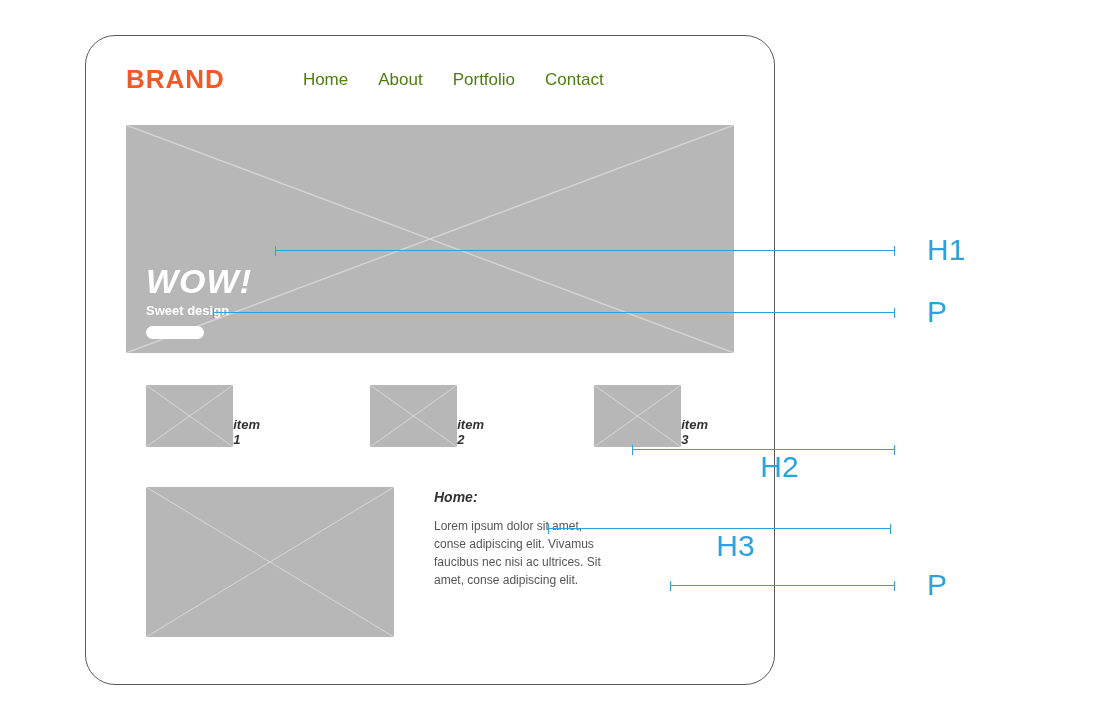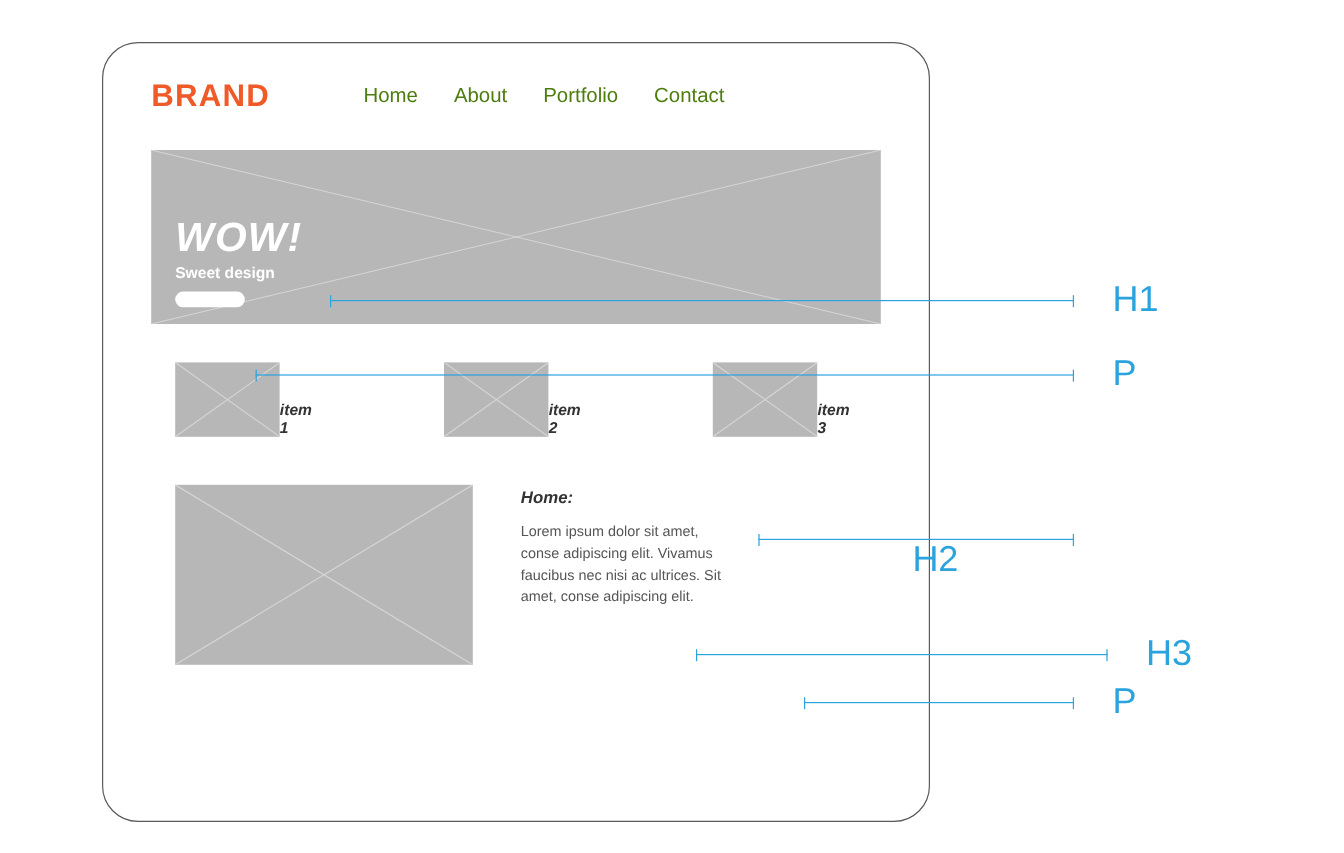--- a/index.html
+++ b/index.html
@@ -38,21 +38,21 @@
       gap: 30px;
     }
     .nav-item {
       color: #4d7c0f;
       font-size: 17px;
       font-weight: 400;
       cursor: pointer;
     }
     .hero {
       margin: 18px 40px 0 40px;
-      height: 145px;
+      height: 228px;
       background: #b7b7b7;
       position: relative;
     }
     .hero svg { position: absolute; inset: 0; width: 100%; height: 100%; }
     .hero-content {
       position: absolute;
       left: 20px;
       bottom: 14px;
     }
     .hero-title {
@@ -236,20 +236,20 @@
   <div class="anno-label">H1</div>
 </div>
 <div class="annotation" style="left:213px; top:295px;">
   <div class="anno-line" style="width:682px;"></div>
   <div class="anno-label">P</div>
 </div>
 <div class="annotation" style="left:632px; top:449px;flex-direction:column;">
   <div class="anno-line" style="width:263px;"></div>
   <div class="anno-label">H2</div>
 </div>
-<div class="annotation" style="left:580px; top:528px;">
+<div class="annotation" style="left:548px; top:528px;flex-direction:column;">
   <div class="anno-line" style="width:343px;"></div>
   <div class="anno-label">H3</div>
 </div>
 <div class="annotation" style="left:670px; top:568px;">
   <div class="anno-line" style="width:225px;"></div>
   <div class="anno-label">P</div>
 </div>
 
 </body></html>

